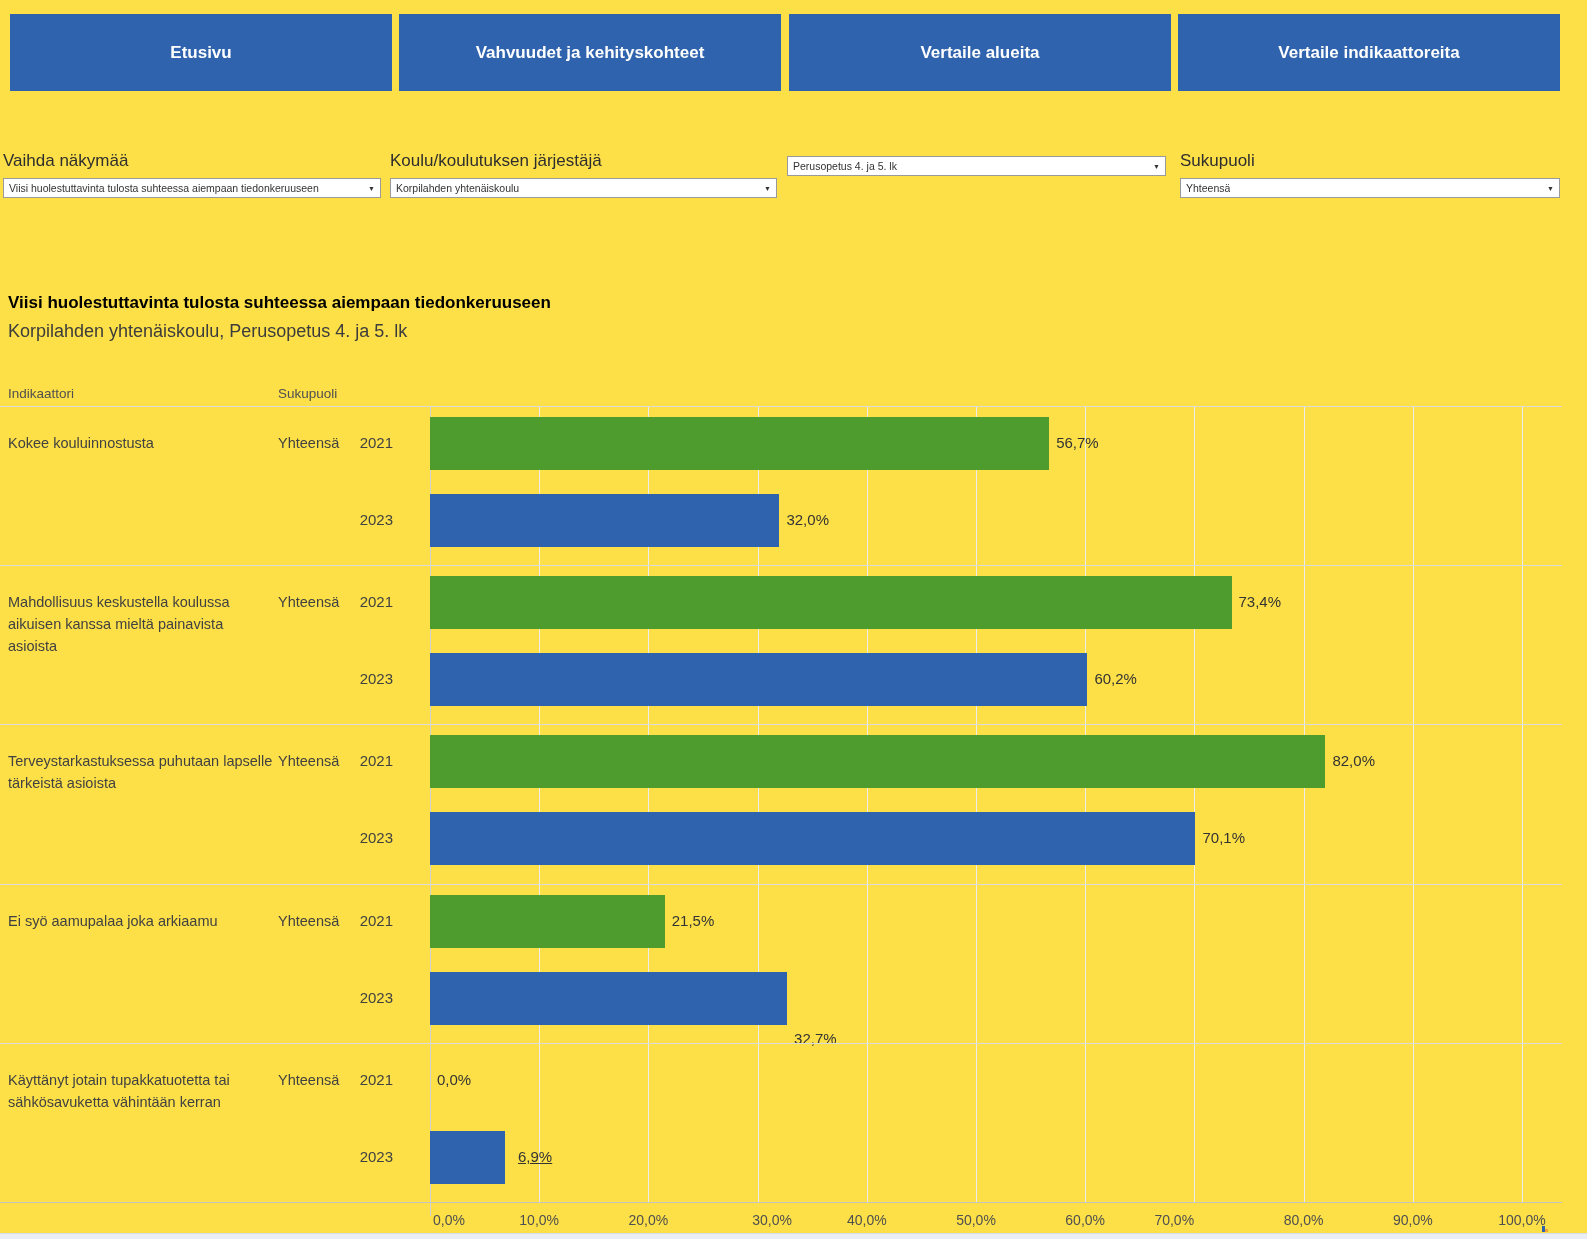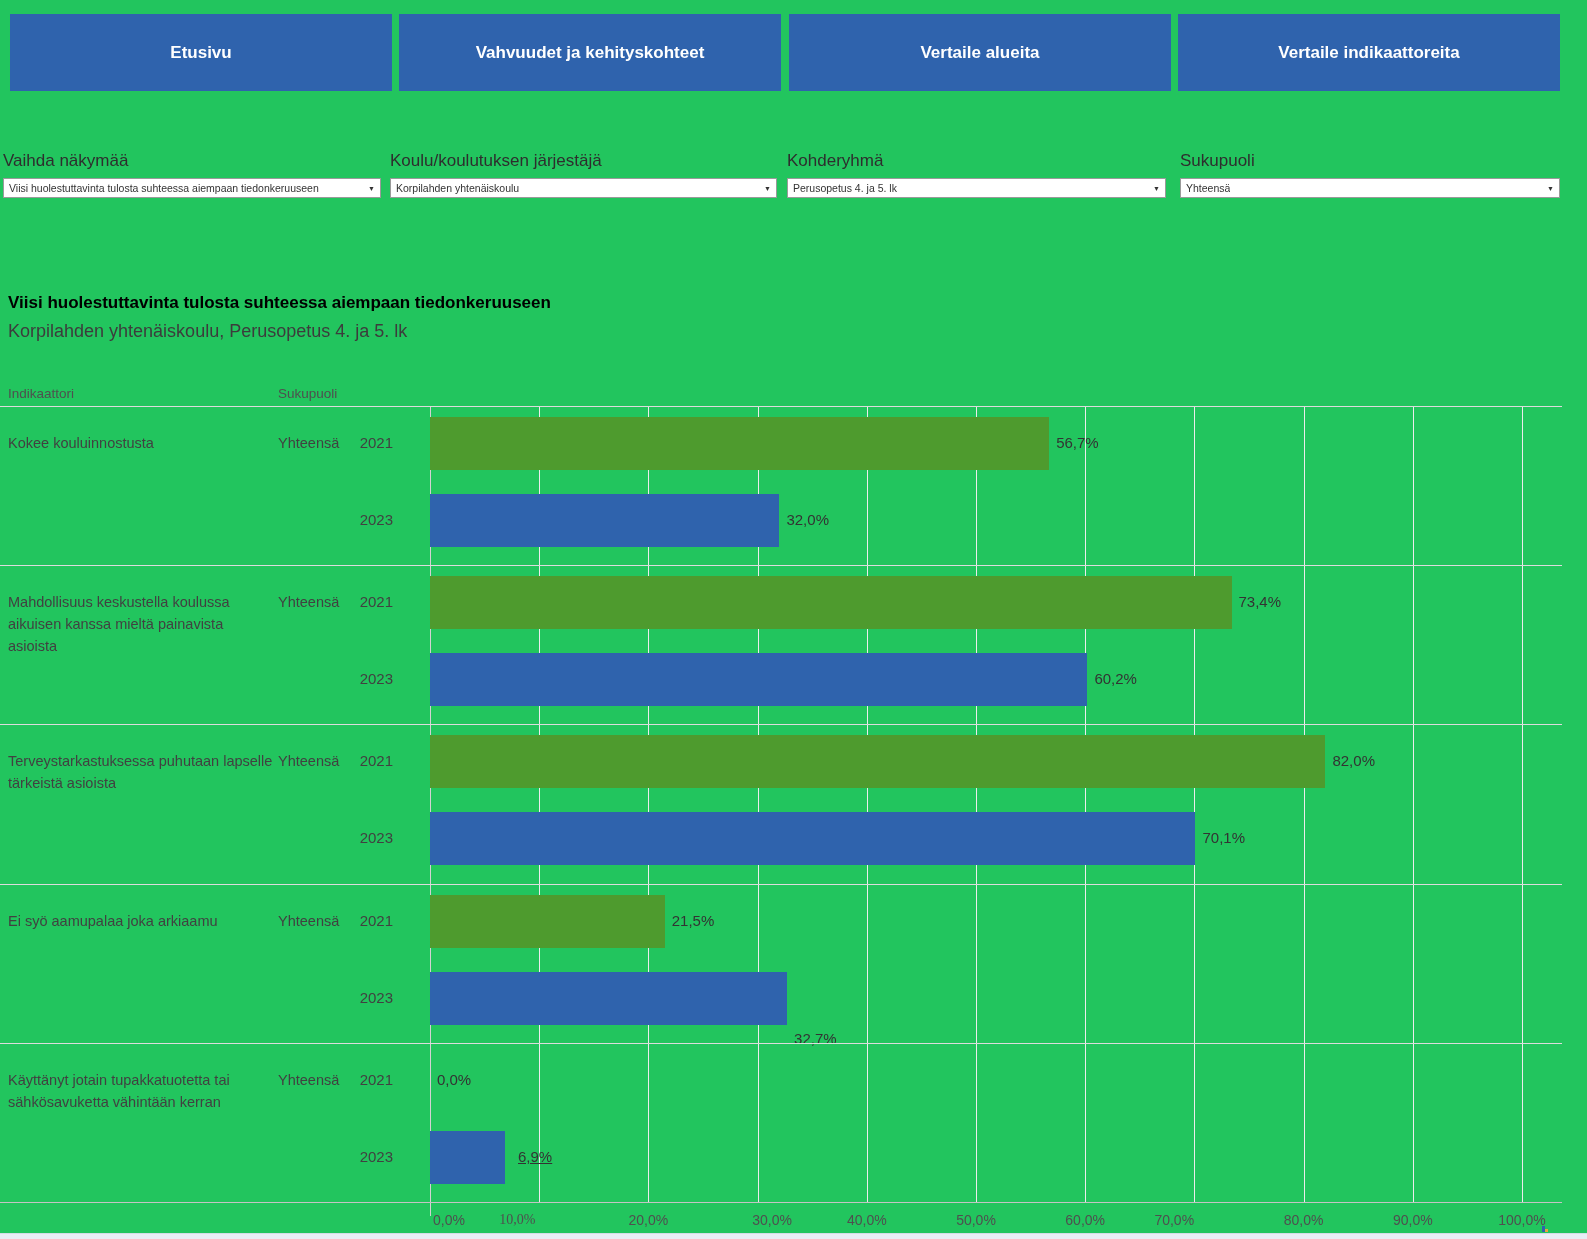--- a/index.html
+++ b/index.html
@@ -1,16 +1,16 @@
 <!DOCTYPE html>
 <html><head>
 <meta charset="utf-8">
 <style>
   html,body{margin:0;padding:0;background:#fff;}
-  #page{position:relative;width:1587px;height:1239px;background:#22c55e;overflow:hidden;
+  #page{position:relative;width:1587px;height:1239px;background:#fde047;overflow:hidden;
         font-family:"Liberation Sans", sans-serif;color:#333;}
   .abs{position:absolute;}
   .navbtn{position:absolute;top:14px;height:77px;width:382px;background:#2f63ad;border:none;
           color:#ffffff;font-family:"Liberation Sans",sans-serif;font-size:17px;font-weight:bold;
           display:flex;align-items:center;justify-content:center;cursor:pointer;}
   .filter{position:absolute;top:150px;}
   .filter-label{font-size:17px;color:#2e2e2e;line-height:22px;}
   .filter-select{position:relative;margin-top:6px;height:18px;border:1px solid #9a9a9a;background:#fff;
           display:flex;align-items:center;padding:0 18px 0 5px;cursor:pointer;}
   .filter-value{font-size:10.5px;color:#333;white-space:nowrap;overflow:hidden;}
@@ -49,21 +49,20 @@
     </div>
   </div>
   <div class="filter" style="left:390px;width:387px">
     <div class="filter-label">Koulu/koulutuksen järjestäjä</div>
     <div class="filter-select">
       <span class="filter-value">Korpilahden yhtenäiskoulu</span>
       <span class="caret">▼</span>
     </div>
   </div>
   <div class="filter" style="left:787px;width:379px">
-    <div class="filter-label">Kohderyhmä</div>
     <div class="filter-select">
       <span class="filter-value">Perusopetus 4. ja 5. lk</span>
       <span class="caret">▼</span>
     </div>
   </div>
   <div class="filter" style="left:1180px;width:380px">
     <div class="filter-label">Sukupuoli</div>
     <div class="filter-select">
       <span class="filter-value">Yhteensä</span>
       <span class="caret">▼</span>
@@ -73,21 +72,21 @@
   <div class="abs" id="chart-title">Viisi huolestuttavinta tulosta suhteessa aiempaan tiedonkeruuseen</div>
   <div class="abs" id="chart-subtitle">Korpilahden yhtenäiskoulu, Perusopetus 4. ja 5. lk</div>
 
   <div class="abs colhead" style="left:8px">Indikaattori</div>
   <div class="abs colhead" style="left:278px">Sukupuoli</div>
 
   <div id="chart-body">
       <div class="grid" style="left: 430px; top: 406px; height: 810px; background: rgb(210, 210, 210);"></div>
       <div class="tick" style="left: 433px;">0,0%</div>
       <div class="grid" style="left: 539.2px; top: 406px; height: 796px; background: rgb(236, 236, 236);"></div>
-      <div class="tick" style="left: 499.2px; width: 80px;  font-family: Liberation Serif, serif;">10,0%</div>
+      <div class="tick" style="left: 499.2px; width: 80px; text-align: center;">10,0%</div>
       <div class="grid" style="left: 648.4px; top: 406px; height: 796px; background: rgb(236, 236, 236);"></div>
       <div class="tick" style="left: 608.4px; width: 80px; text-align: center;">20,0%</div>
       <div class="grid" style="left: 757.6px; top: 406px; height: 796px; background: rgb(236, 236, 236);"></div>
       <div class="tick" style="left: 712px; width: 80px; text-align: right;">30,0%</div>
       <div class="grid" style="left: 866.8px; top: 406px; height: 796px; background: rgb(236, 236, 236);"></div>
       <div class="tick" style="left: 826.8px; width: 80px; text-align: center;">40,0%</div>
       <div class="grid" style="left: 976px; top: 406px; height: 796px; background: rgb(236, 236, 236);"></div>
       <div class="tick" style="left: 936px; width: 80px; text-align: center;">50,0%</div>
       <div class="grid" style="left: 1085.2px; top: 406px; height: 796px; background: rgb(236, 236, 236);"></div>
       <div class="tick" style="left: 1045.2px; width: 80px; text-align: center;">60,0%</div>

